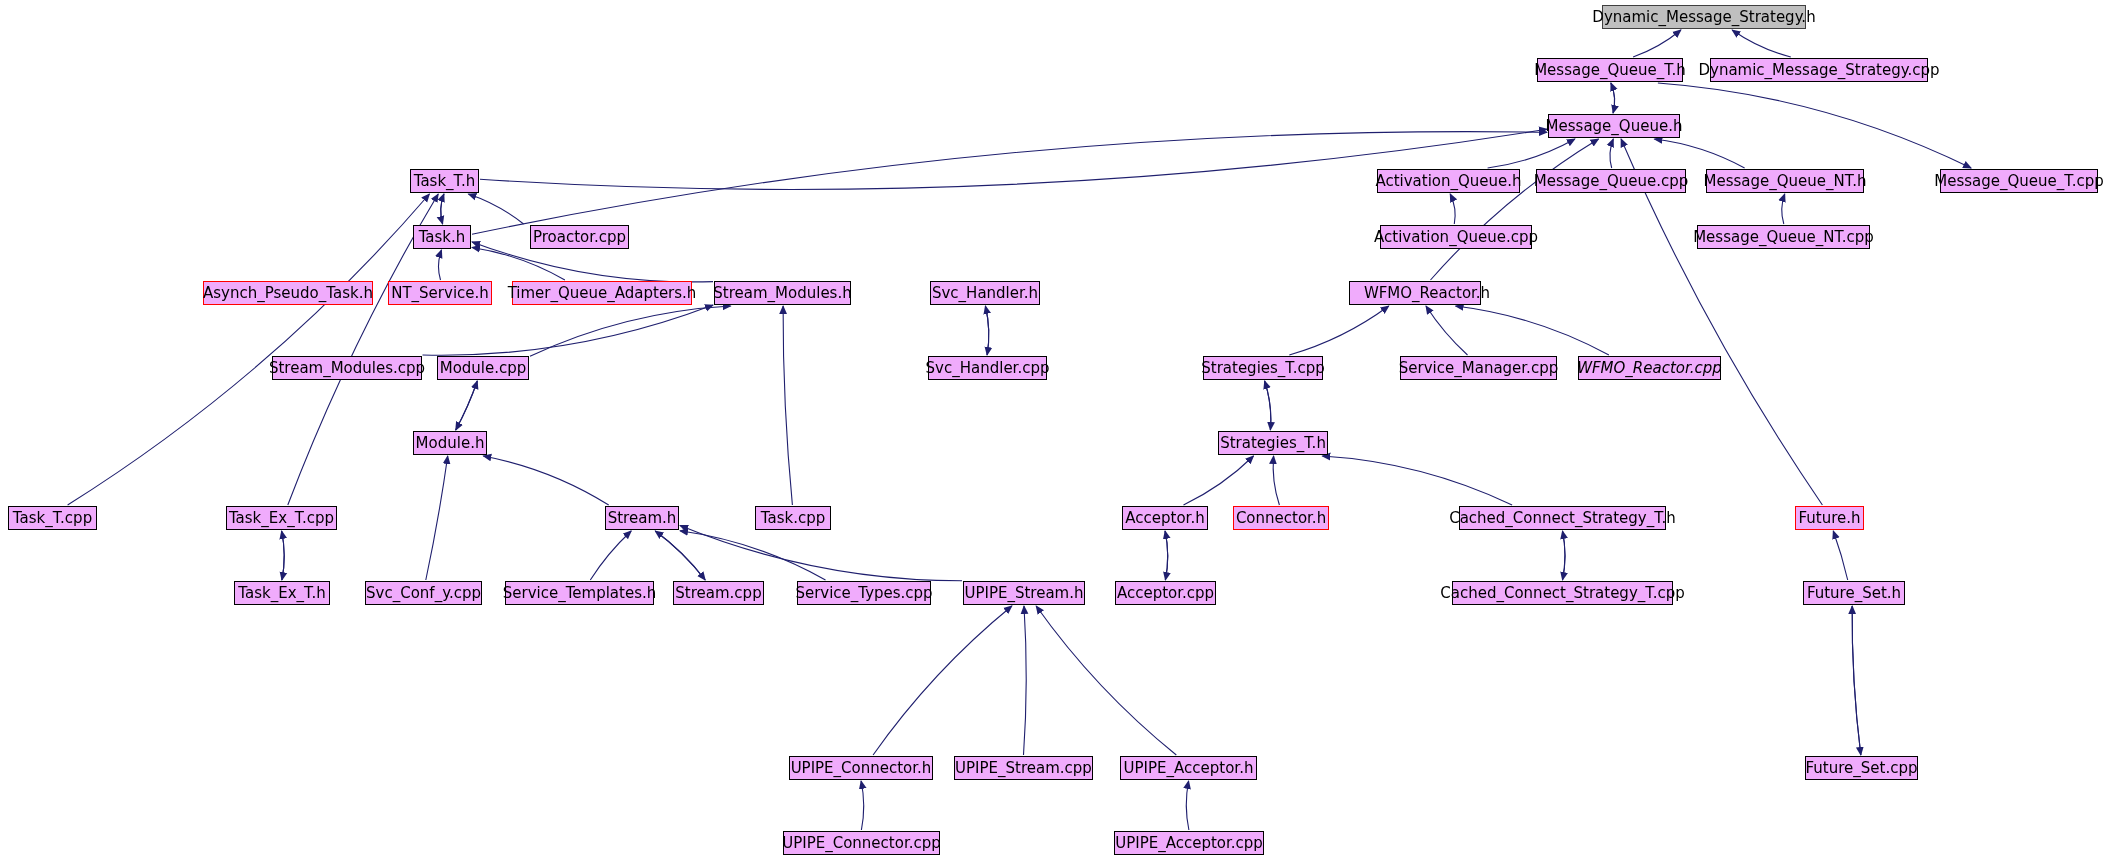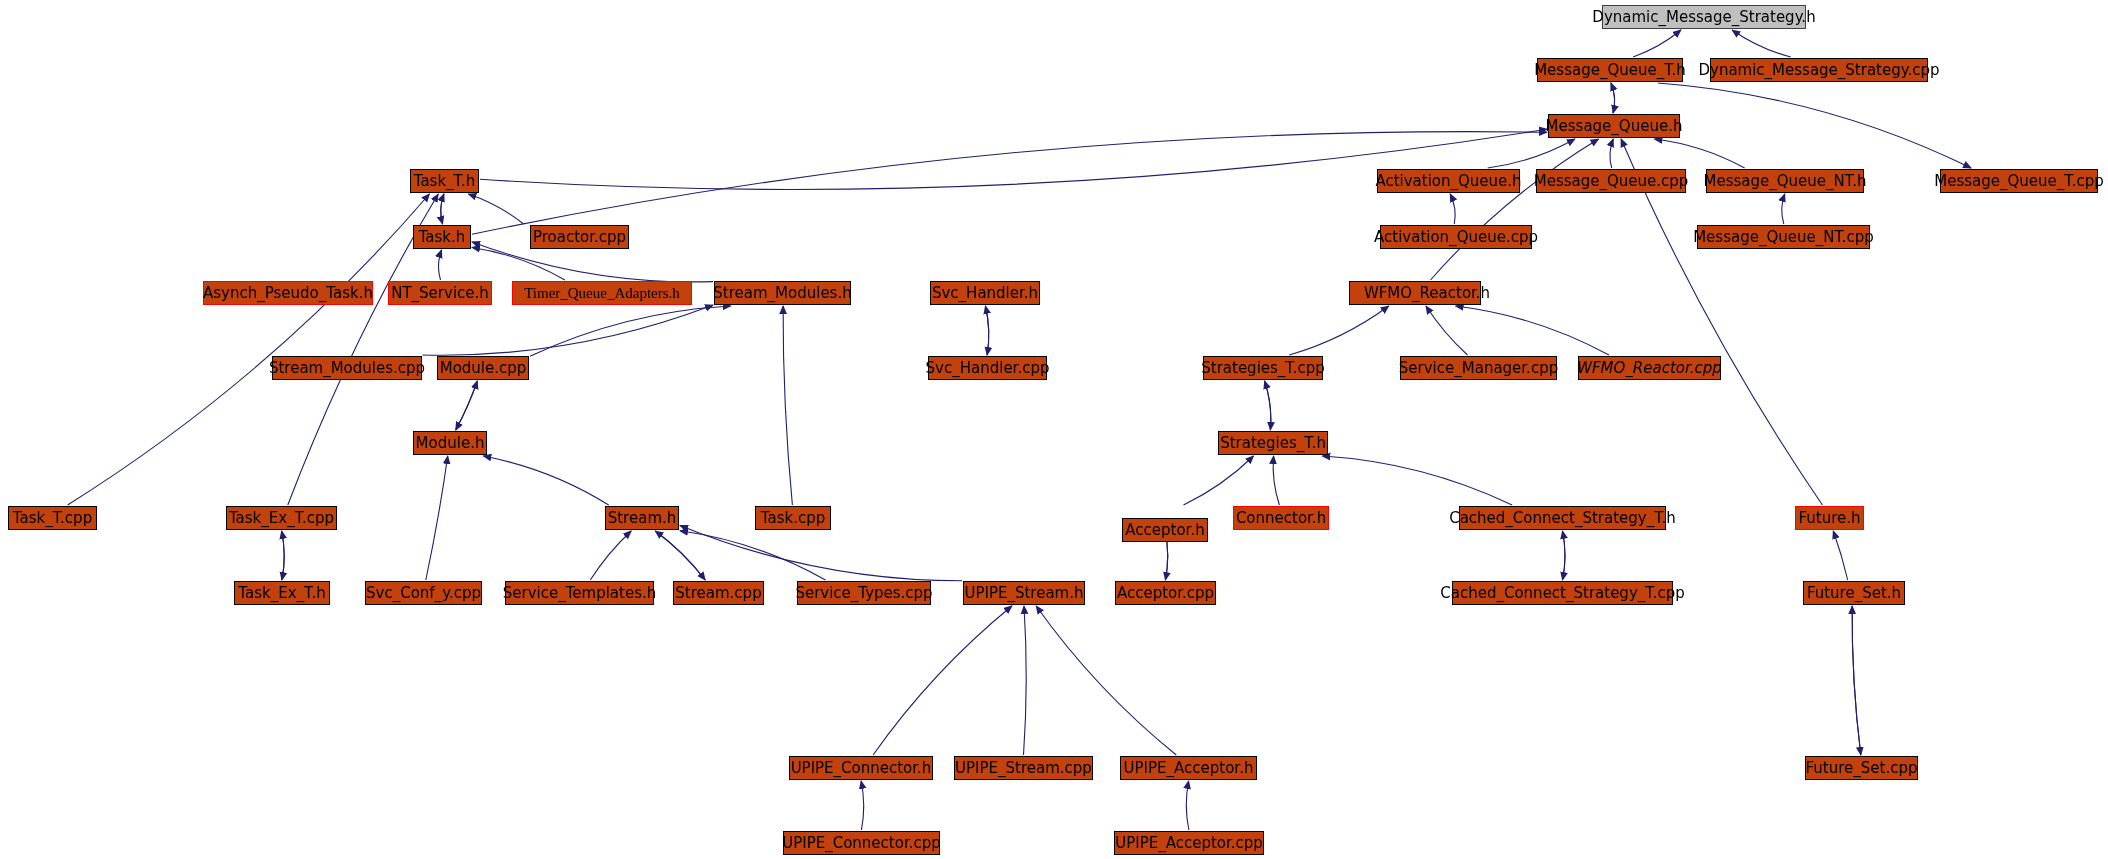--- a/index.html
+++ b/index.html
@@ -9,21 +9,21 @@
     height:859px;
     background:#ffffff;
     font-family:"DejaVu Sans","Liberation Sans",sans-serif;
     overflow:hidden;
   }
   #edges{position:absolute;left:0;top:0;width:2108px;height:859px;}
   .node{
     position:absolute;
     box-sizing:border-box;
     border:1px solid #000000;
-    background:#c2410c;
+    background:#f0abfc;
     color:#000000;
     font-size:15px;
     line-height:1;
     display:flex;
     align-items:center;
     justify-content:center;
     white-space:nowrap;
     height:24px;
     padding:0 7px;
     z-index:5;
@@ -143,21 +143,21 @@
       </div>
       <div class="node" style="left: 1697px; top: 225px; width: 173px;">
         <span>Message_Queue_NT.cpp</span>
       </div>
       <div class="node red" style="left: 203px; top: 281px; width: 170px;">
         <span>Asynch_Pseudo_Task.h</span>
       </div>
       <div class="node red" style="left: 388px; top: 281px; width: 104px;">
         <span>NT_Service.h</span>
       </div>
-      <div class="node red" style="left: 512px; top: 281px; width: 180px; font-family: Liberation Serif, serif;">
+      <div class="node red" style="left: 512px; top: 281px; width: 180px;">
         <span>Timer_Queue_Adapters.h</span>
       </div>
       <div class="node" style="left: 714px; top: 281px; width: 137px;">
         <span>Stream_Modules.h</span>
       </div>
       <div class="node" style="left: 930px; top: 281px; width: 110px;">
         <span>Svc_Handler.h</span>
       </div>
       <div class="node" style="left: 1349px; top: 281px; width: 132px; padding-left: 31px;">
         <span>WFMO_Reactor.h</span>
@@ -191,21 +191,21 @@
       </div>
       <div class="node" style="left: 226px; top: 506px; width: 111px;">
         <span>Task_Ex_T.cpp</span>
       </div>
       <div class="node" style="left: 605px; top: 506px; width: 74px;">
         <span>Stream.h</span>
       </div>
       <div class="node" style="left: 755px; top: 506px; width: 76px;">
         <span>Task.cpp</span>
       </div>
-      <div class="node" style="left: 1122px; top: 506px; width: 86px; margin-top: 12px;">
+      <div class="node" style="left: 1122px; top: 506px; width: 86px;">
         <span>Acceptor.h</span>
       </div>
       <div class="node red" style="left: 1233px; top: 506px; width: 96px;">
         <span>Connector.h</span>
       </div>
       <div class="node" style="left: 1459px; top: 506px; width: 207px;">
         <span>Cached_Connect_Strategy_T.h</span>
       </div>
       <div class="node red" style="left: 1795px; top: 506px; width: 69px;">
         <span>Future.h</span>

